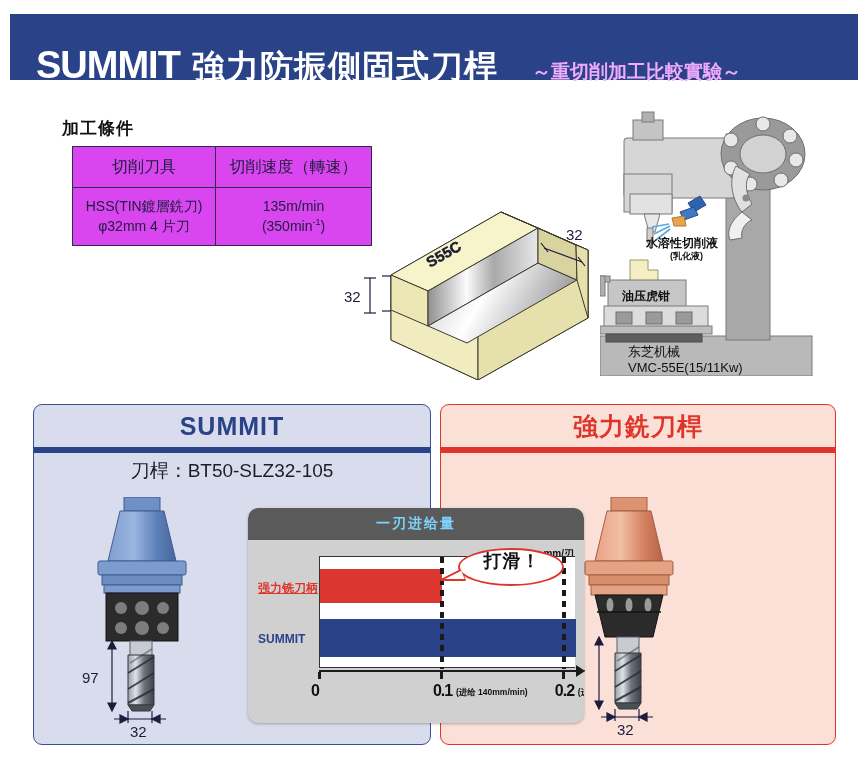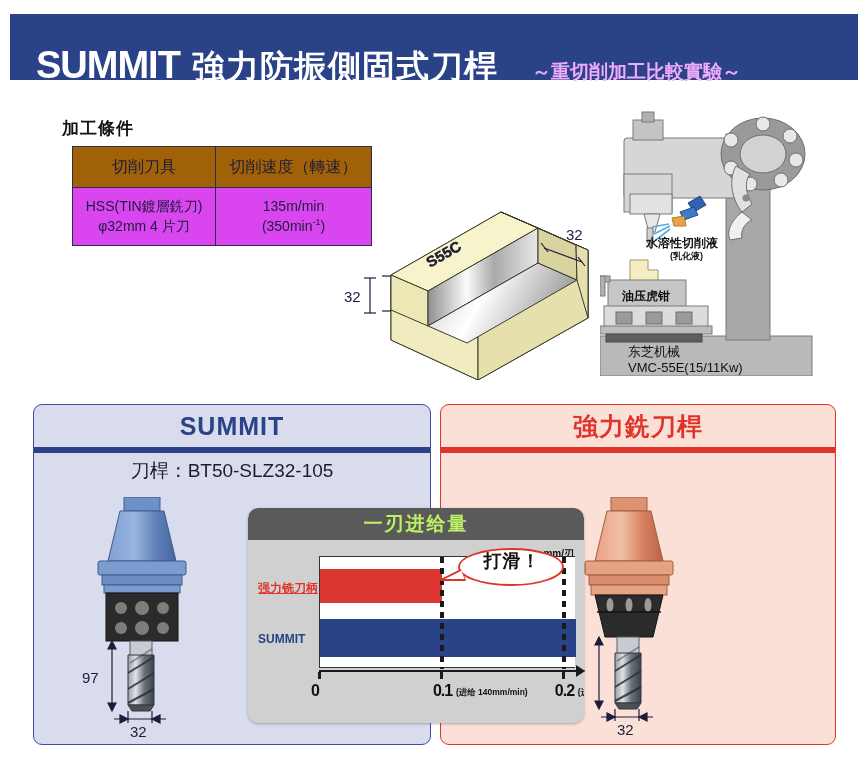--- a/index.html
+++ b/index.html
@@ -32,21 +32,21 @@
   
   #cond-title{left:62px;top:117px;font-size:17px;font-weight:bold;color:#111;letter-spacing:1px;}
   #cond-table{
     left:72px;top:146px;width:300px;border-collapse:collapse;
     border:1.5px solid #2b2b4a;
   }
   #cond-table td{
     border:1.5px solid #2b2b4a;text-align:center;color:#1c1c3c;
   }
   #cond-table .th{
-    background:#a16207;font-size:16px;padding:7px 4px;height:26px;
+    background:#d946ef;font-size:16px;padding:7px 4px;height:26px;
   }
   #cond-table .cell{
     background:#d946ef;font-size:14px;padding:8px 4px;line-height:1.45;
   }
   sup{font-size:9px;vertical-align:super;}
 
   
   #workpiece{left:338px;top:190px;width:290px;height:190px;}
   .dimtext{font-size:15px;fill:#1c1c3c;font-family:"Liberation Sans",sans-serif;}
 
@@ -89,21 +89,21 @@
   
   #chart{
     left:248px;top:508px;width:336px;height:215px;
     border-radius:10px;background:#d0d0d0;
     box-shadow:0 1px 3px rgba(0,0,0,.28);overflow:hidden;
   }
   #chart-head{
     height:32px;background:#5a5a5a;display:flex;align-items:center;justify-content:center;
     border-top-left-radius:10px;border-top-right-radius:10px;
   }
-  #chart-title{color:#bef264;font-size:19px;font-weight:bold;letter-spacing:2px;}
+  #chart-title{color:#7dd3fc;font-size:14px;font-weight:bold;letter-spacing:2px;}
   #chart-unit{
     position:absolute;right:10px;top:39px;font-size:10px;font-weight:bold;color:#111;
   }
   #chart-body{position:absolute;left:0;top:32px;width:336px;height:183px;}
   .cat-label{position:absolute;font-size:12px;font-weight:bold;letter-spacing:0px;}
   #cat-red{color:#e0342a;left:10px;top:40px;text-decoration:underline;}
   #cat-blue{color:#2a4288;left:10px;top:92px;}
   #plot{
     position:absolute;left:71px;top:16px;width:256px;height:112px;
     background:#ffffff;border:1.5px solid #333;border-right:none;box-sizing:border-box;

